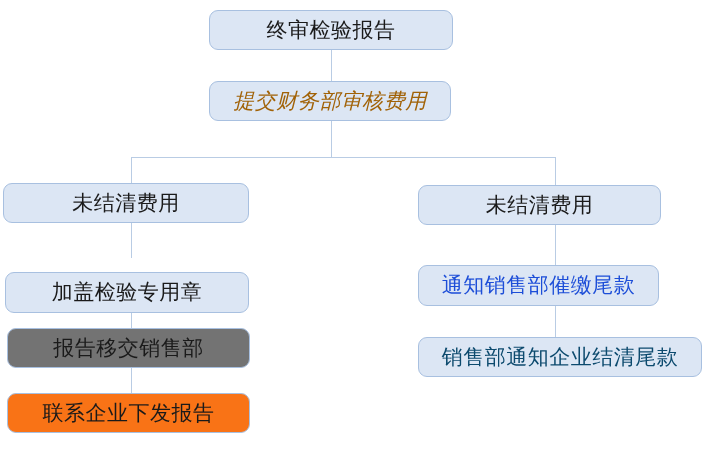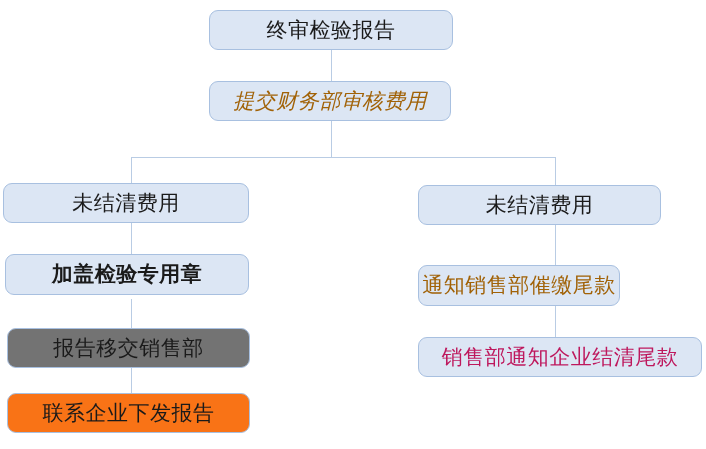--- a/index.html
+++ b/index.html
@@ -60,32 +60,32 @@
 
   <div class="node" style="left: 209px; top: 10px; width: 244px; height: 40px; background: rgb(220, 230, 244); border-color: rgb(168, 192, 224); color: rgb(26, 26, 26);">
     <span class="node-label">终审检验报告</span>
   </div>
   <div class="node" style="left: 209px; top: 81px; width: 242px; height: 40px; background: rgb(220, 230, 244); border-color: rgb(168, 192, 224); color: #a16207; font-style: italic;">
     <span class="node-label">提交财务部审核费用</span>
   </div>
   <div class="node" style="left: 3px; top: 183px; width: 246px; height: 40px; background: rgb(220, 230, 244); border-color: rgb(168, 192, 224); color: rgb(26, 26, 26);">
     <span class="node-label">未结清费用</span>
   </div>
-  <div class="node" style="left: 5px; top: 254px; width: 244px; height: 41px; background: rgb(220, 230, 244); border-color: rgb(168, 192, 224); color: rgb(26, 26, 26); font-weight: bold;">
+  <div class="node" style="left: 5px; top: 272px; width: 244px; height: 41px; background: rgb(220, 230, 244); border-color: rgb(168, 192, 224); color: rgb(26, 26, 26);">
     <span class="node-label">加盖检验专用章</span>
   </div>
   <div class="node" style="left: 7px; top: 328px; width: 243px; height: 40px; background: #737373; border-color: rgb(168, 192, 224); color: rgb(26, 26, 26);">
     <span class="node-label">报告移交销售部</span>
   </div>
   <div class="node" style="left: 7px; top: 393px; width: 243px; height: 40px; background: #f97316; border-color: rgb(168, 192, 224); color: rgb(26, 26, 26);">
     <span class="node-label">联系企业下发报告</span>
   </div>
   <div class="node" style="left: 418px; top: 185px; width: 243px; height: 40px; background: rgb(220, 230, 244); border-color: rgb(168, 192, 224); color: rgb(26, 26, 26);">
     <span class="node-label">未结清费用</span>
   </div>
-  <div class="node" style="left: 418px; top: 265px; width: 202px; height: 41px; background: rgb(220, 230, 244); border-color: rgb(168, 192, 224); color: #a16207;">
+  <div class="node" style="left: 418px; top: 265px; width: 241px; height: 41px; background: rgb(220, 230, 244); border-color: rgb(168, 192, 224); color: #1d4ed8;">
     <span class="node-label">通知销售部催缴尾款</span>
   </div>
-  <div class="node" style="left: 418px; top: 337px; width: 284px; height: 40px; background: rgb(220, 230, 244); border-color: rgb(168, 192, 224); color: #be185d;">
+  <div class="node" style="left: 418px; top: 337px; width: 284px; height: 40px; background: rgb(220, 230, 244); border-color: rgb(168, 192, 224); color: #0c4a6e;">
     <span class="node-label">销售部通知企业结清尾款</span>
   </div>
 
 </div>
 
 </body></html>

